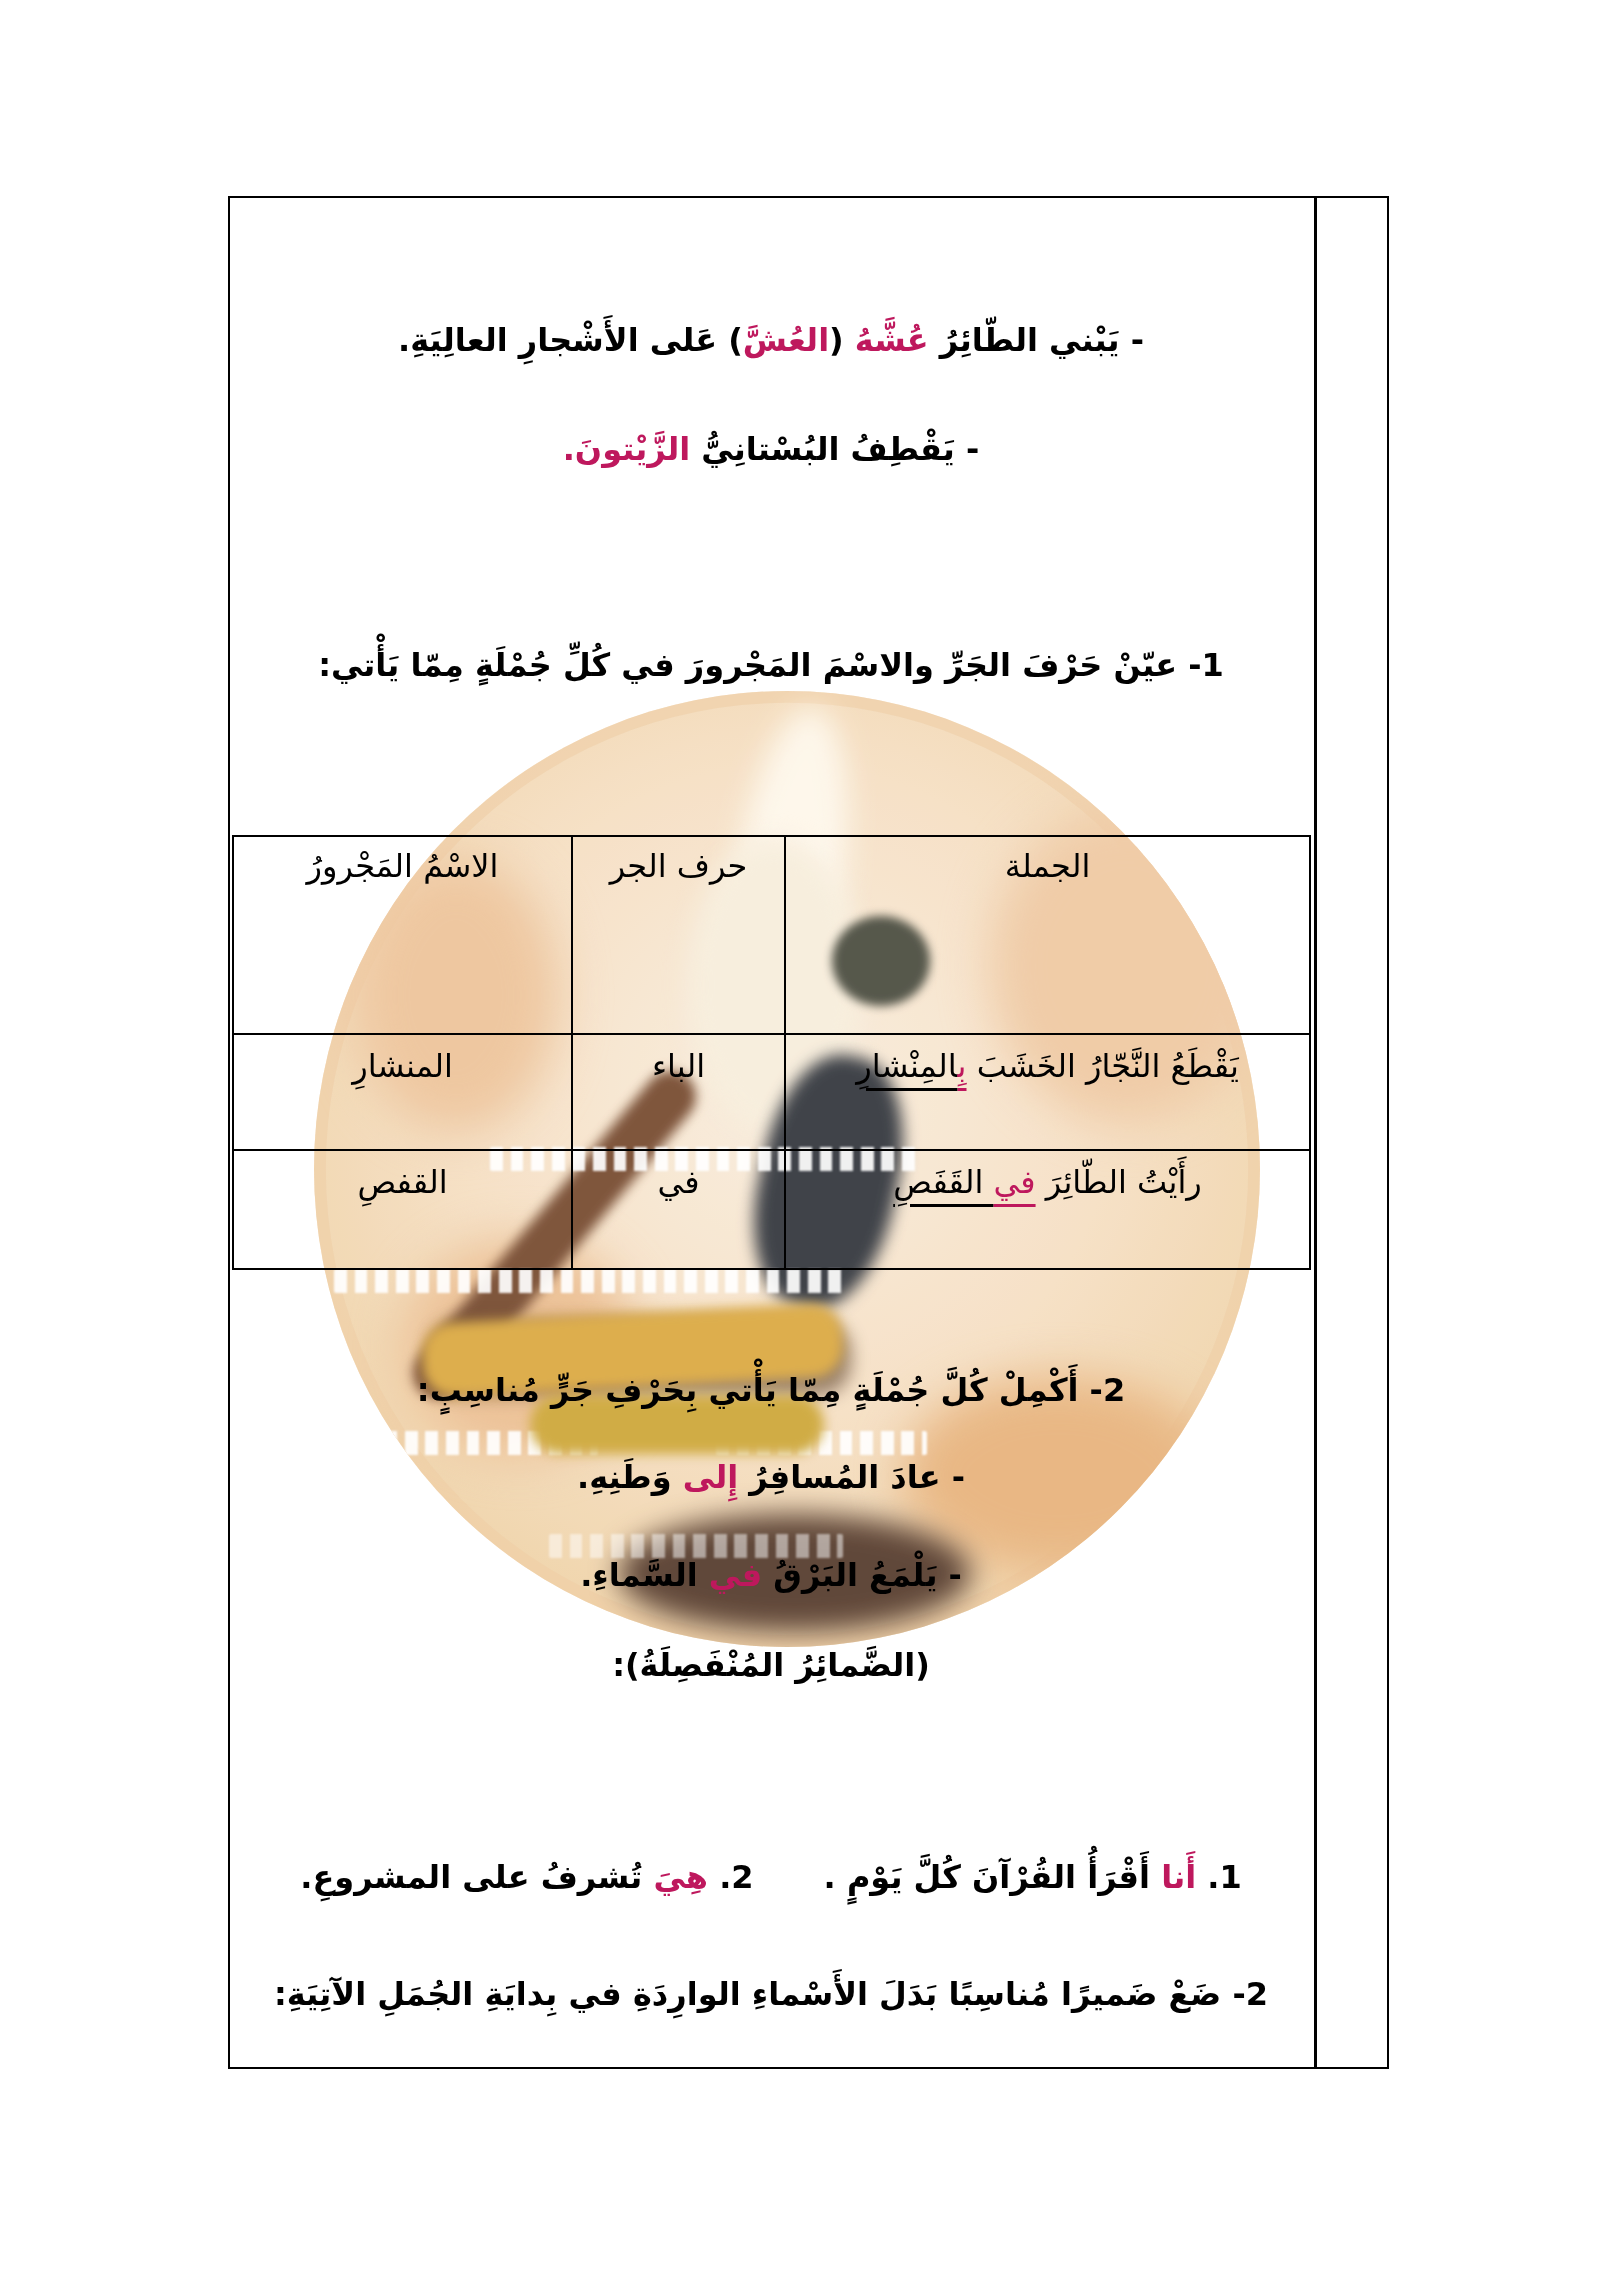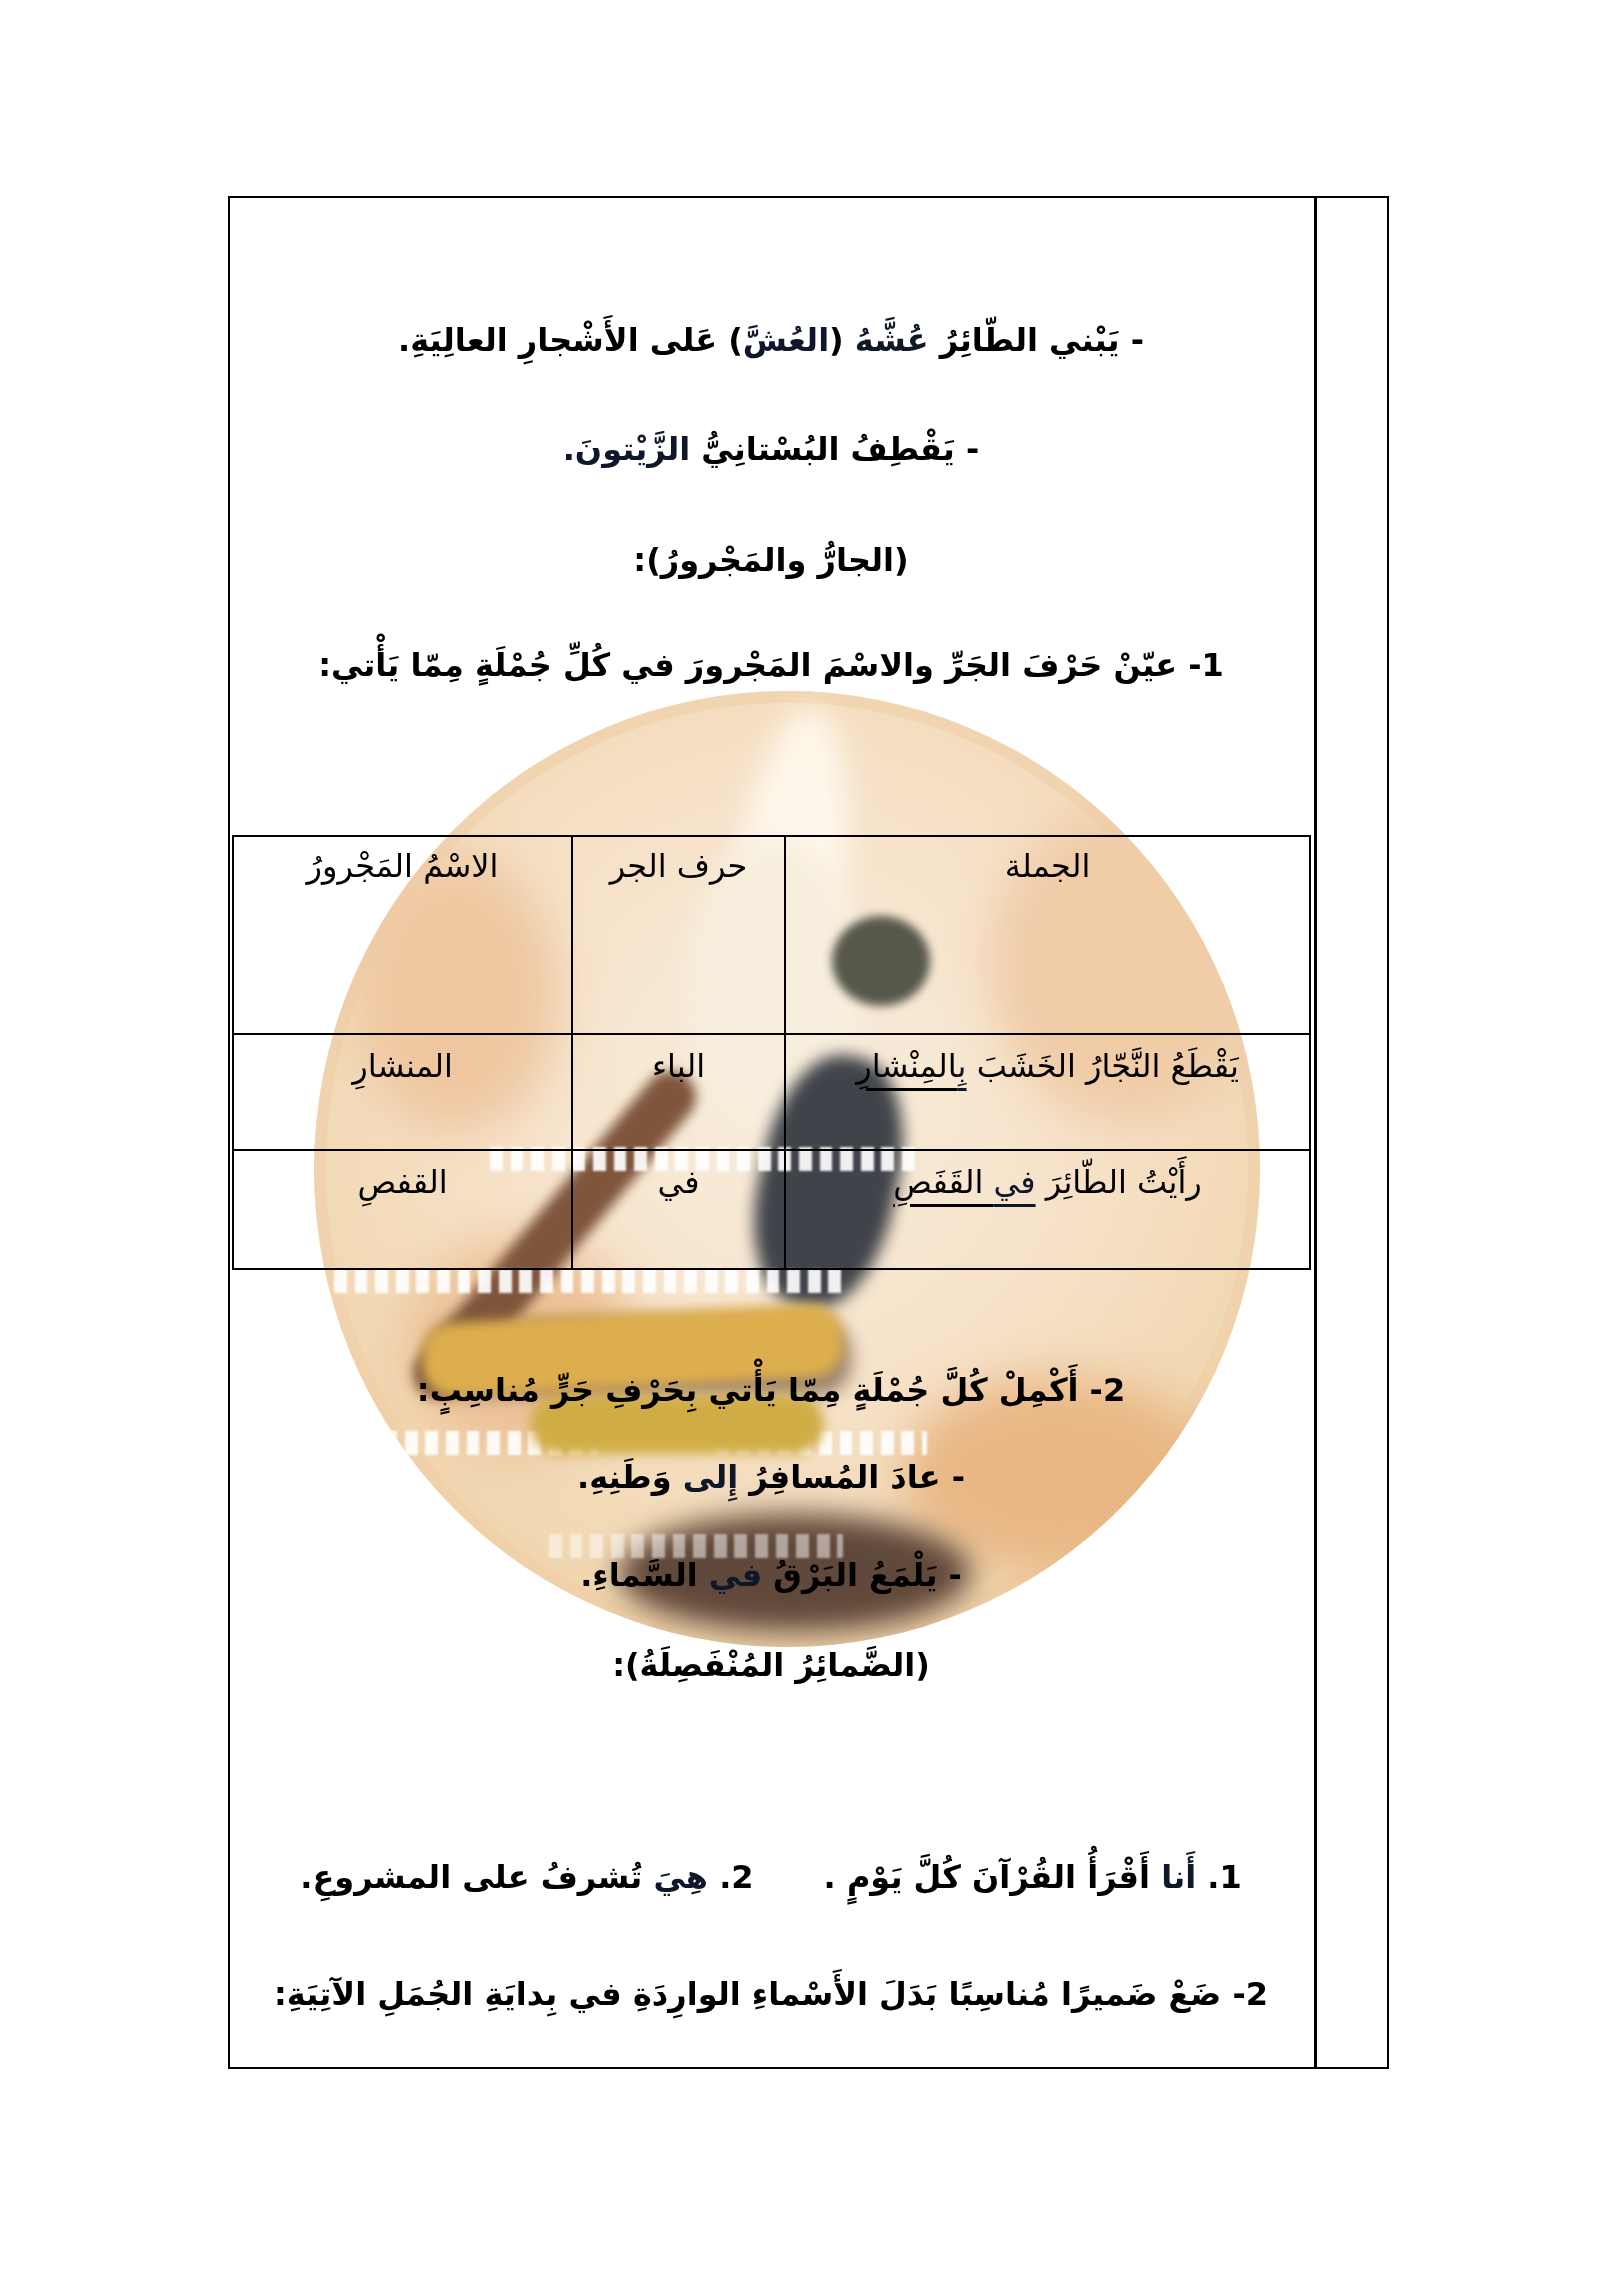--- a/index.html
+++ b/index.html
@@ -39,21 +39,21 @@
   .wm-gsh{left:116px;top:630px;width:421px;height:74px;background:#53351c;opacity:.65;border-radius:31px;filter:blur(8.8px);}
   .wm-g1{left:108px;top:622px;width:421px;height:74px;background:#d9a335;transform:rotate(-3deg);}
   .wm-g2{left:216px;top:704px;width:294px;height:59px;background:#caa12c;}
   
   .frame{position:absolute;left:228px;top:196px;width:1161px;height:1873px;
     border:2.9px solid #000;box-sizing:border-box;z-index:3;pointer-events:none;}
   .side-divider{position:absolute;left:1314px;top:196px;width:2.9px;height:1873px;background:#000;z-index:3;}
   
   .line{position:absolute;left:232px;width:1078px;text-align:center;direction:rtl;
     font-size:32px;line-height:57px;z-index:2;white-space:nowrap;}
-  .red{color:#0f172a;}
+  .red{color:#be185d;}
   .u{text-decoration:underline;text-underline-offset:10.8px;text-decoration-thickness:2.9px;}
   .ans2{margin-right:70px;}
   
   table.grid{position:absolute;left:232px;top:835px;z-index:2;border-collapse:collapse;
     table-layout:fixed;direction:rtl;border:2.9px solid #000;}
   .grid td,.grid th{border:2px solid #000;background:transparent;text-align:center;
     font-size:32px;font-weight:400;padding:0;overflow:visible;white-space:nowrap;}
   .grid thead th{height:186px;vertical-align:top;padding-top:9.8px;}
   .grid tbody td{vertical-align:top;padding-top:12px;}
   .row-a td{height:102px;}
@@ -88,21 +88,20 @@
   </div>
 
   <div class="frame"></div>
   <div class="side-divider"></div>
 
 
   <div class="line" style="top:312px"><span>- يَبْني الطّائِرُ </span><span class="red">عُشَّهُ</span><span> (</span><span class="red">العُشَّ</span><span>) </span><span>عَلى الأَشْجارِ العالِيَةِ.</span></div>
 
   <div class="line" style="top:421px"><span>- يَقْطِفُ البُسْتانِيُّ </span><span class="red">الزَّيْتونَ.</span></div>
 
-  <div class="line" style="top:532px"><span>(الجارُّ والمَجْرورُ):</span></div>
 
   <div class="line" style="top:637px"><span>1- عيّنْ حَرْفَ الجَرِّ والاسْمَ المَجْرورَ في كُلِّ جُمْلَةٍ مِمّا يَأْتي:</span></div>
 
   <table class="grid">
     <colgroup>
       <col style="width:525px">
         <col style="width:213px">
         <col style="width:339px">
     </colgroup>
     <thead>

